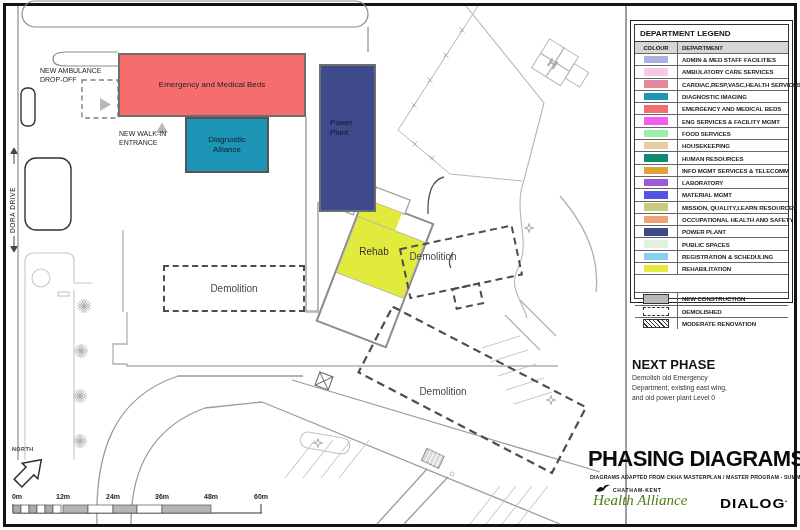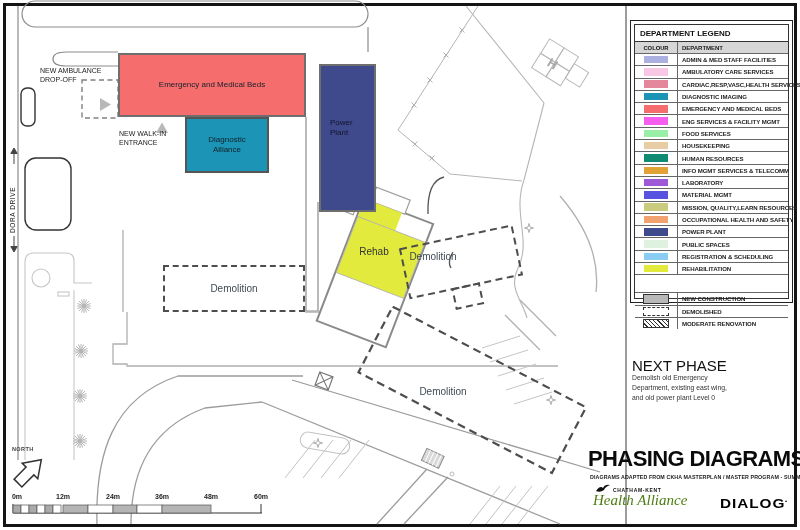--- a/index.html
+++ b/index.html
@@ -40,21 +40,21 @@
   .lgap{flex:0 0 17px;border-top:0.7px solid #666;}
   .lcol-sw{flex:0 0 42px;border-right:0.7px solid #666;display:flex;align-items:center;justify-content:center;}
   .lcol-nm{flex:1;display:flex;align-items:center;padding-left:4px;
            font-size:6.1px;font-weight:bold;color:#222;letter-spacing:-0.1px;white-space:nowrap;}
   .sw{width:24px;height:7.5px;}
   .sw-new{background:#b8b8b8;border:1px solid #333;}
   .sw-demo{background:#fff;border:1.2px dashed #333;}
   .sw-reno{border:1px solid #333;background:repeating-linear-gradient(45deg,#fff 0 2px,#333 2px 3px);}
 
   
-  .np-head{font-size:15px;font-weight:normal;color:#111;z-index:3;}
+  .np-head{font-size:13px;font-weight:bold;color:#111;z-index:3;}
   .np-body{font-size:6.8px;line-height:1.45;color:#333;z-index:3;}
   .main-title{font-size:22px;font-weight:bold;letter-spacing:-0.6px;color:#0a0a0a;z-index:3;white-space:nowrap;}
   .sub-title{font-size:5.3px;font-weight:bold;color:#1a1a1a;letter-spacing:.1px;z-index:3;white-space:nowrap;}
   .ckha{z-index:3;}
   .ckha-top{font-size:5px;font-weight:bold;letter-spacing:.7px;color:#111;padding-left:20px;}
   .ckha-main{font-family:"Liberation Serif",serif;font-style:italic;font-size:15px;color:#4d7c0f;margin-top:-1px;}
   .dialog{font-size:13px;font-weight:bold;letter-spacing:.8px;color:#000;transform:scaleX(1.18);
           transform-origin:left center;z-index:3;}
   .dialog sup{font-size:5px;}
 </style>

